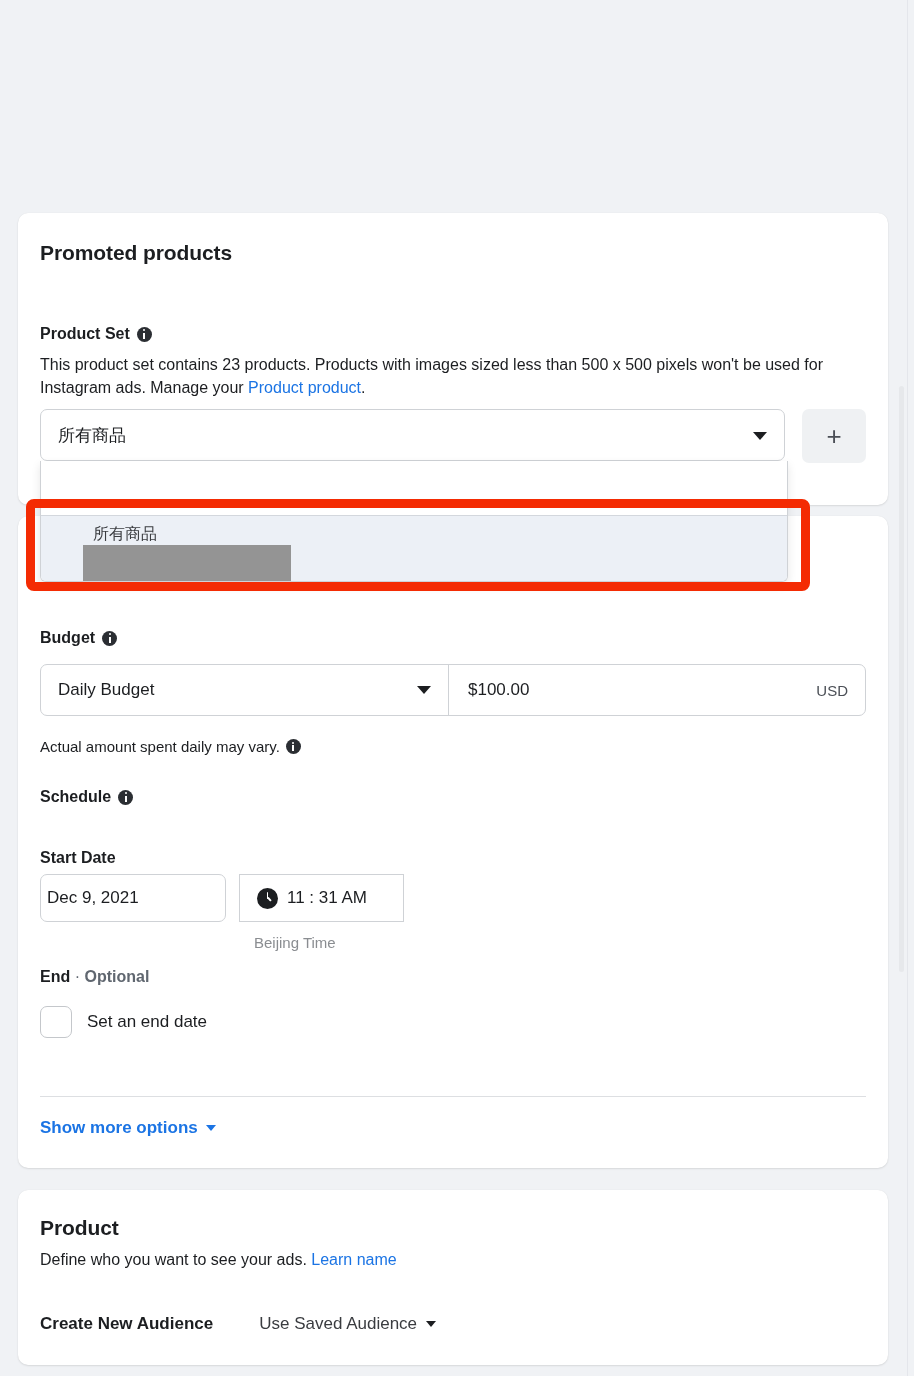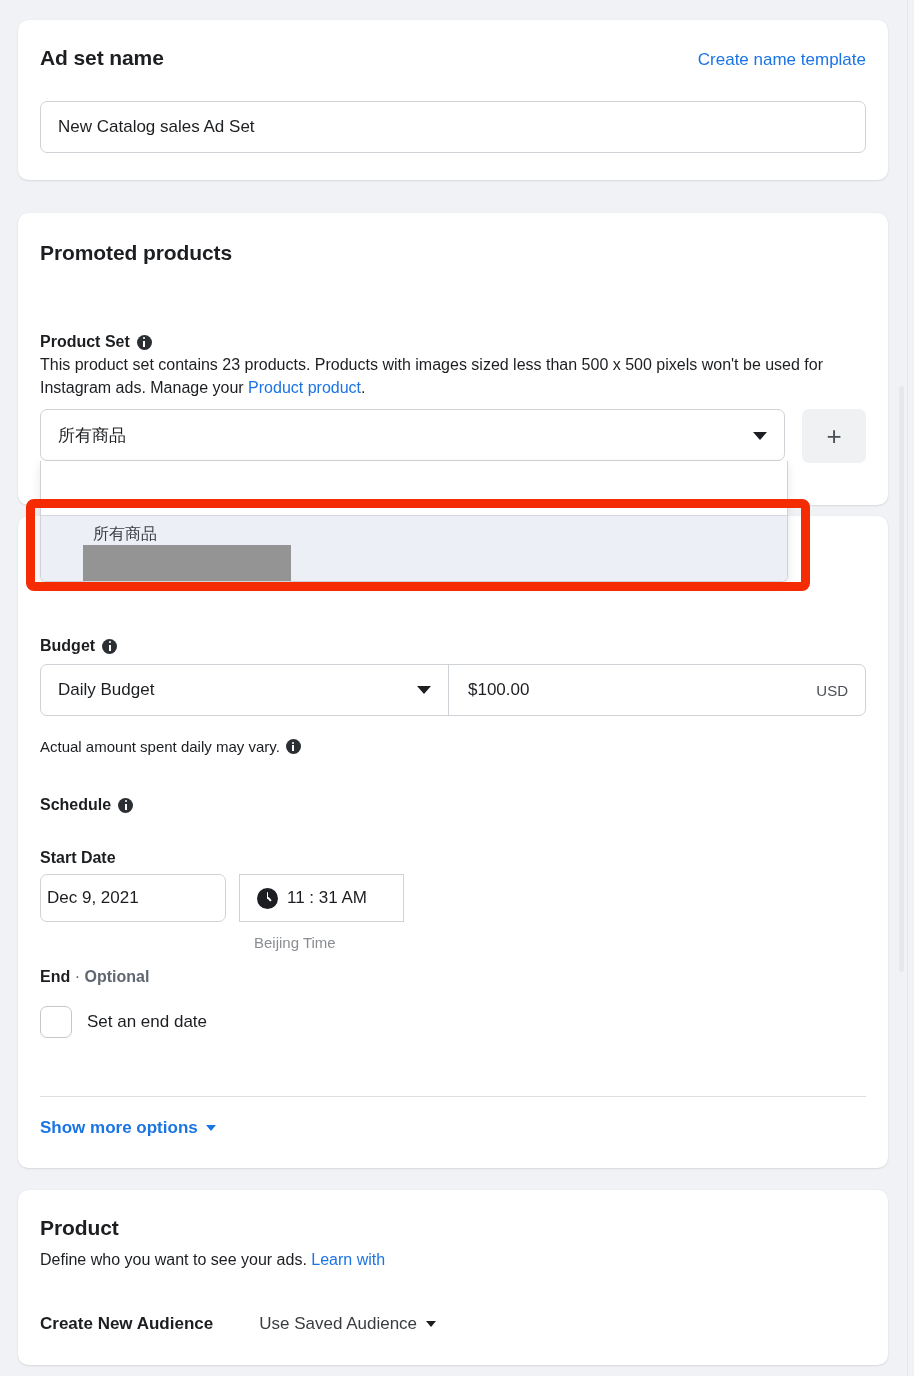--- a/index.html
+++ b/index.html
@@ -34,21 +34,20 @@
     letter-spacing: -0.1px;
   }
 
   .section-label {
     font-size: 16px;
     font-weight: bold;
     color: #1c1e21;
     display: flex;
     align-items: center;
     gap: 7px;
-    margin-top: 8px;
   }
 
   .body-text {
     font-size: 16px;
     color: #1c1e21;
     line-height: 1.45;
   }
 
   .link {
     color: #1b74e4;
@@ -333,29 +332,20 @@
     position: absolute; right: 10px; top: 386px;
     width: 5px; height: 586px;
     background: #e6e8eb; border-radius: 3px;
   }
 </style>
 </head>
 <body>
 
 <div id="page">
 
-  <div class="card" id="card-adsetname">
-    <div id="adset-header">
-      <div class="card-title">Ad set name</div>
-      <a class="link" id="create-name-template">Create name template</a>
-    </div>
-    <div id="adset-name-input-wrap">
-      <input class="text-input" id="ad-set-name-input" value="New Catalog sales Ad Set" style="">
-    </div>
-  </div>
 
   <div class="card" id="card-promoted">
     <div class="card-title" id="promoted-title">Promoted products</div>
 
     <div class="section-label" id="product-set-label">
       <span>Product Set</span>
       <span class="info-icon"></span>
     </div>
 
     <div class="body-text" id="product-set-desc">
@@ -439,21 +429,21 @@
     <div id="show-more-options">
       <span>Show more options</span>
       <span class="caret-sm"></span>
     </div>
   </div>
 
   <div class="card" id="card-audience">
     <div class="card-title" id="audience-title">Product</div>
     <div class="body-text" id="audience-desc">
       <span>Define who you want to see your ads.</span>
-      <a class="link">Learn with</a>
+      <a class="link">Learn name</a>
     </div>
     <div id="audience-tabs">
       <div id="tab-create-new-audience">Create New Audience</div>
       <div id="tab-use-saved-audience">
         <span>Use Saved Audience</span>
         <span class="caret-sm dark"></span>
       </div>
     </div>
   </div>
 

